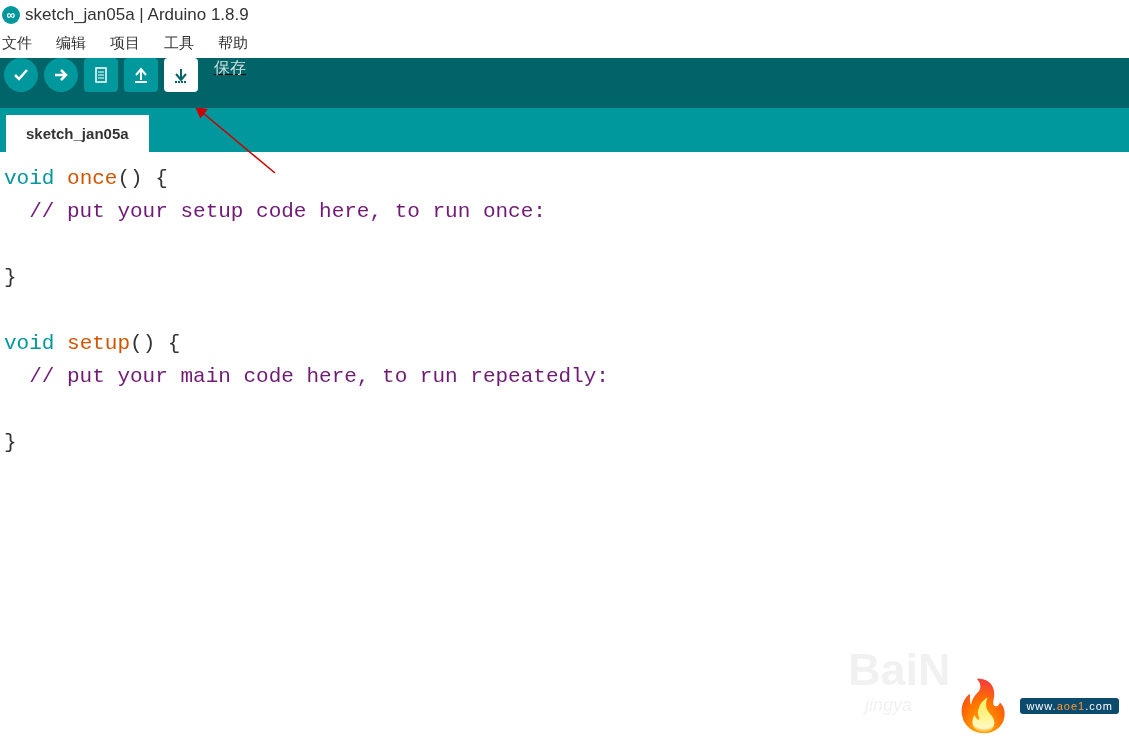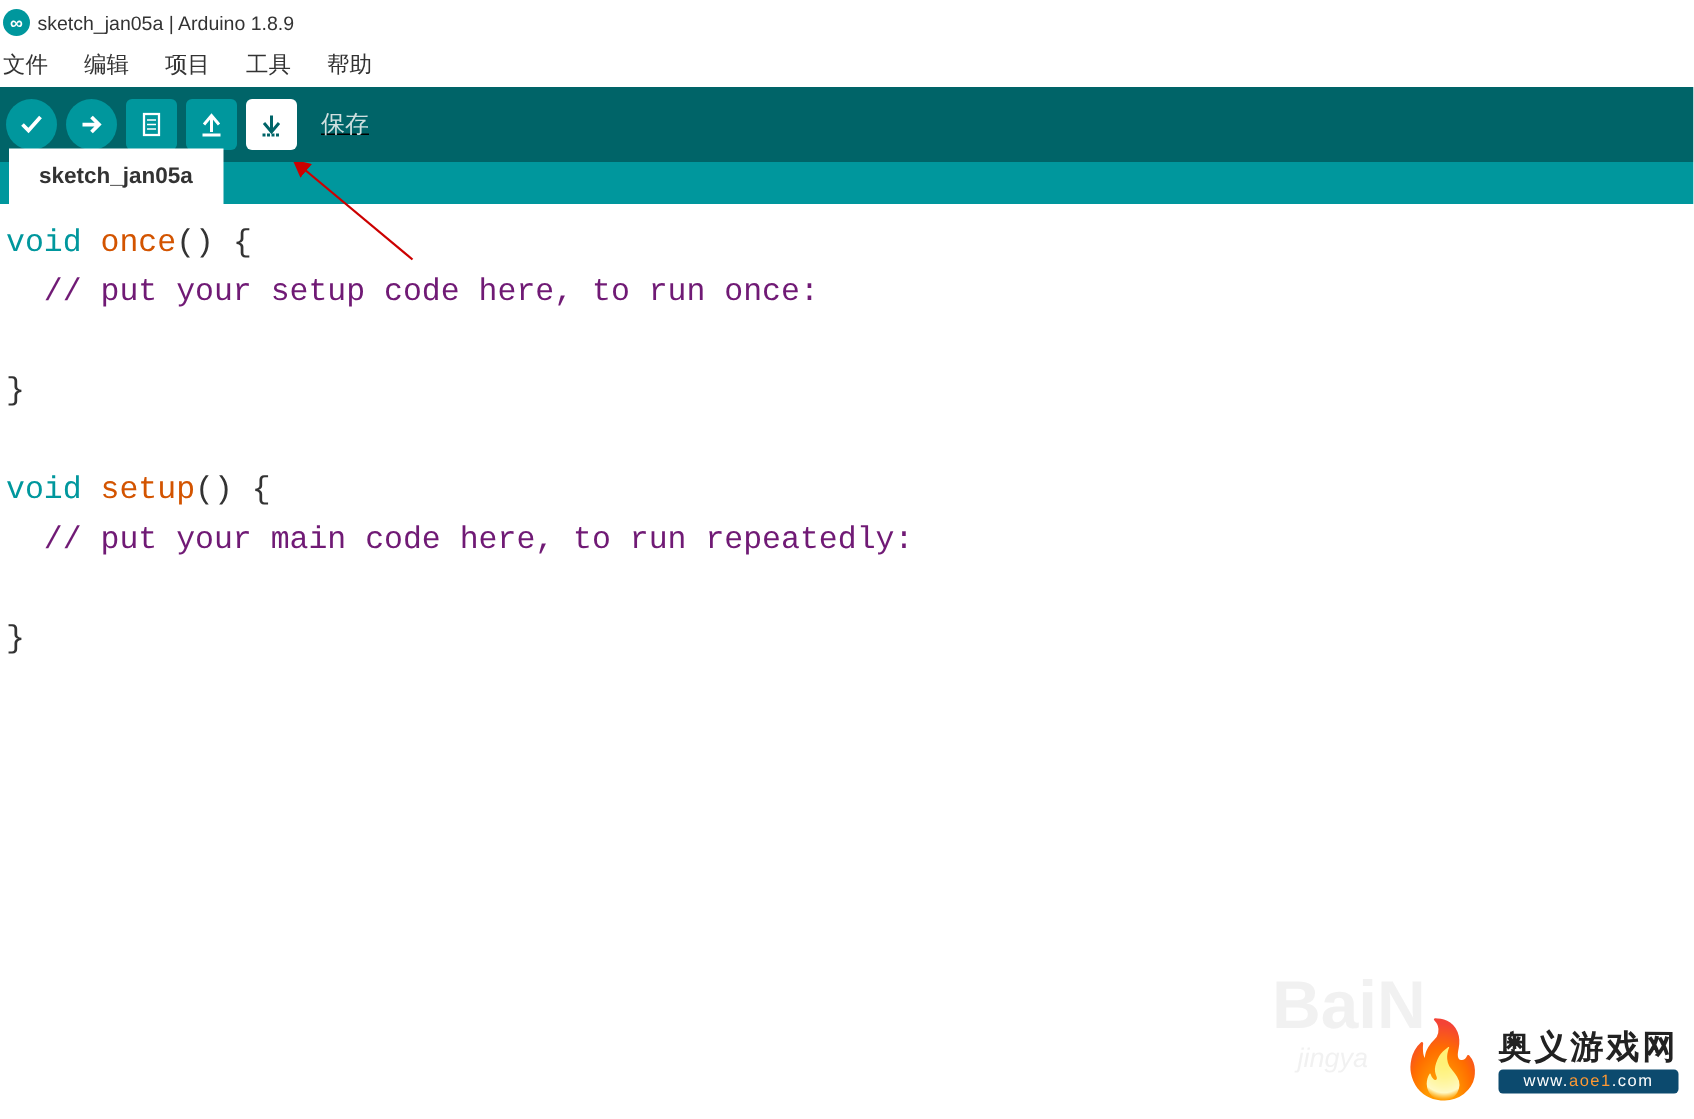--- a/index.html
+++ b/index.html
@@ -32,40 +32,39 @@
       align-items: center;
       justify-content: center;
     }
     .app-icon::before {
       content: "∞";
       color: white;
       font-size: 12px;
       font-weight: bold;
     }
     .window-title {
-      font-size: 13px;
+      font-size: 17px;
       color: #333;
     }
     .menu-bar {
       display: flex;
       padding: 4px 2px;
       gap: 24px;
       background: white;
       height: 28px;
     }
     .menu-item {
       font-size: 15px;
       color: #333;
       cursor: pointer;
     }
     .toolbar {
       background: #006468;
       height: 50px;
       display: flex;
-      align-items: center;
       padding: 0 4px;
       gap: 6px;
       text-decoration: underline;
     }
     .toolbar-btn {
       width: 34px;
       height: 34px;
       background: #00979d;
       border-radius: 50%;
       display: flex;
@@ -81,21 +80,21 @@
       background: white;
       color: #006468;
     }
     .toolbar-label {
       color: #d0e0e0;
       font-size: 16px;
       margin-left: 10px;
     }
     .tab-bar {
       background: #00979d;
-      height: 28px;
+      height: 44px;
       display: flex;
       align-items: flex-end;
       padding-left: 6px;
     }
     .tab {
       background: white;
       padding: 10px 20px;
       font-size: 15px;
       font-weight: bold;
       color: #333;
@@ -245,16 +244,15 @@
   </defs>
   <line x1="80" y1="65" x2="8" y2="5" stroke="#cc0000" stroke-width="1.5" marker-end="url(#arrowhead)"></line>
 </svg>
 
 <div class="watermark1">BaiN</div>
 <div class="watermark1-sub">jingya</div>
 
 <div class="watermark2">
   <div class="watermark2-flame">🔥</div>
   <div class="watermark2-text">
-    <div class="watermark2-cn">奥义游戏网</div>
     <div class="watermark2-en"><span>www.</span><span class="orange">aoe1</span><span>.com</span></div>
   </div>
 </div>
 
 </body></html>

